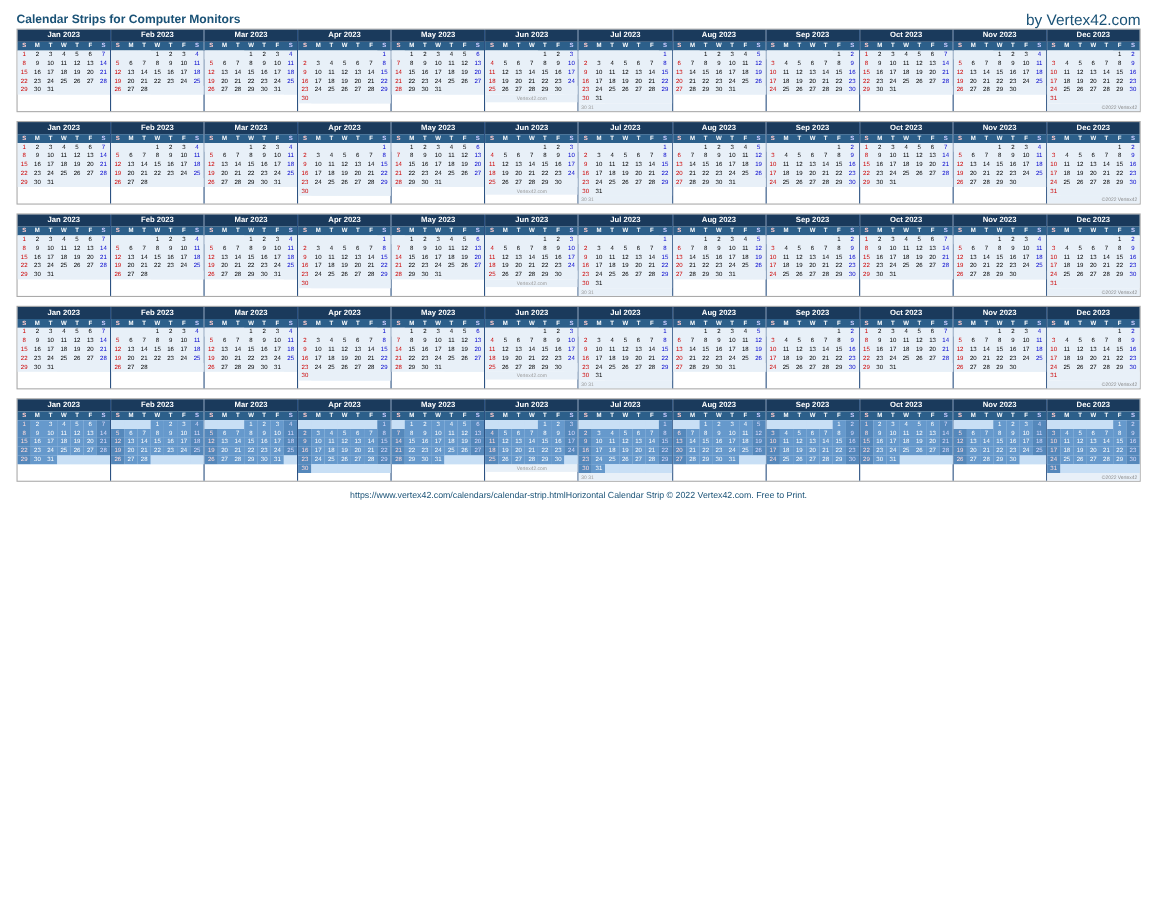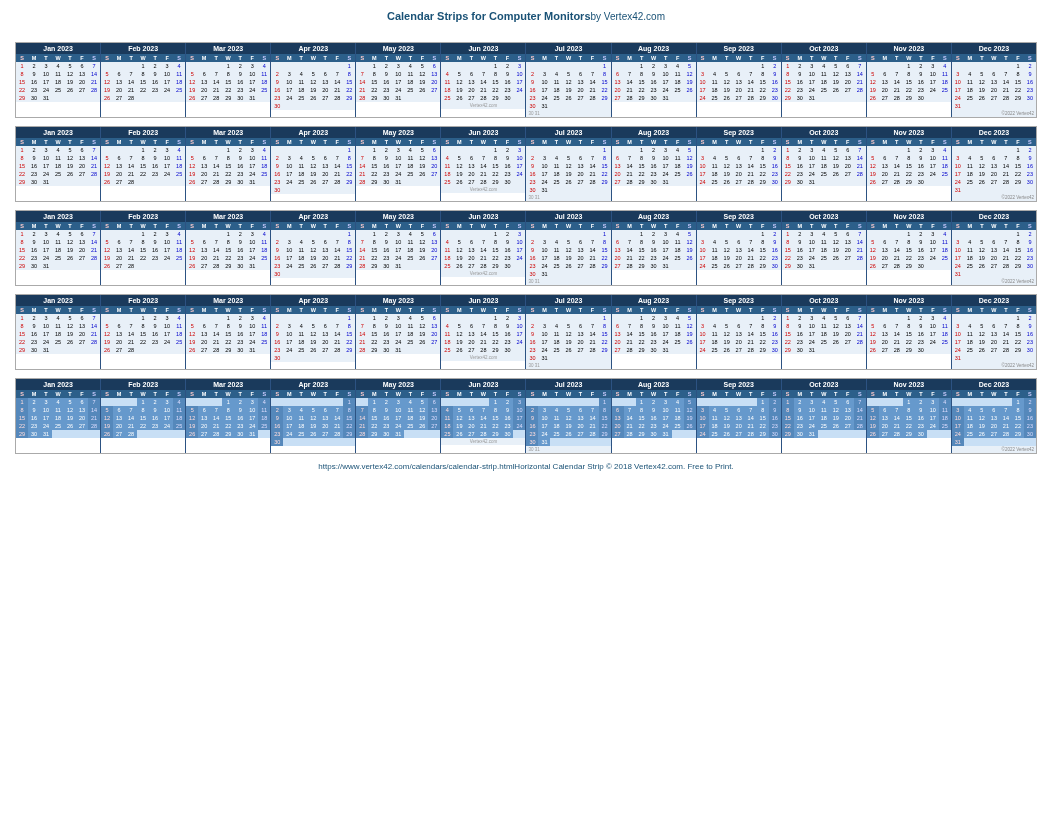--- a/index.html
+++ b/index.html
@@ -8,31 +8,31 @@
       font-family: Arial, sans-serif;
       font-size: 7px;
       color: #000;
       width: 1052px;
       min-height: 815px;
       padding: 10px 15px;
     }
 
     .page-header {
       display: flex;
-      justify-content: center;
+      justify-content: space-between;
       align-items: center;
-      margin-bottom: 20px;
+      margin-bottom: 0;
     }
     .page-title {
       font-size: 11px;
       font-weight: bold;
       color: #1a5276;
     }
     .page-brand {
-      font-size: 10px;
+      font-size: 14px;
       color: #1a5276;
     }
 
     .calendar-strip {
       border: 1px solid #aaa;
       margin-bottom: 10px;
       background: #fff;
     }
 
     .cal-month {
@@ -3201,14 +3201,14 @@
             <div class="day-cell empty"></div>
           </div>
           <div style="font-size: 4.5px; color: rgb(136, 136, 136); text-align: right; background: rgb(232, 240, 248); padding: 1px 2px;">©2022 Vertex42</div>
         </div>
       </div>
     </div>
   </div>
 
 <div class="footer">
   <span>https://www.vertex42.com/calendars/calendar-strip.html</span>
-  <span>Horizontal Calendar Strip © 2018 Vertex42.com. Free to Print.</span>
+  <span>Horizontal Calendar Strip © 2022 Vertex42.com. Free to Print.</span>
 </div>
 
 </body></html>

